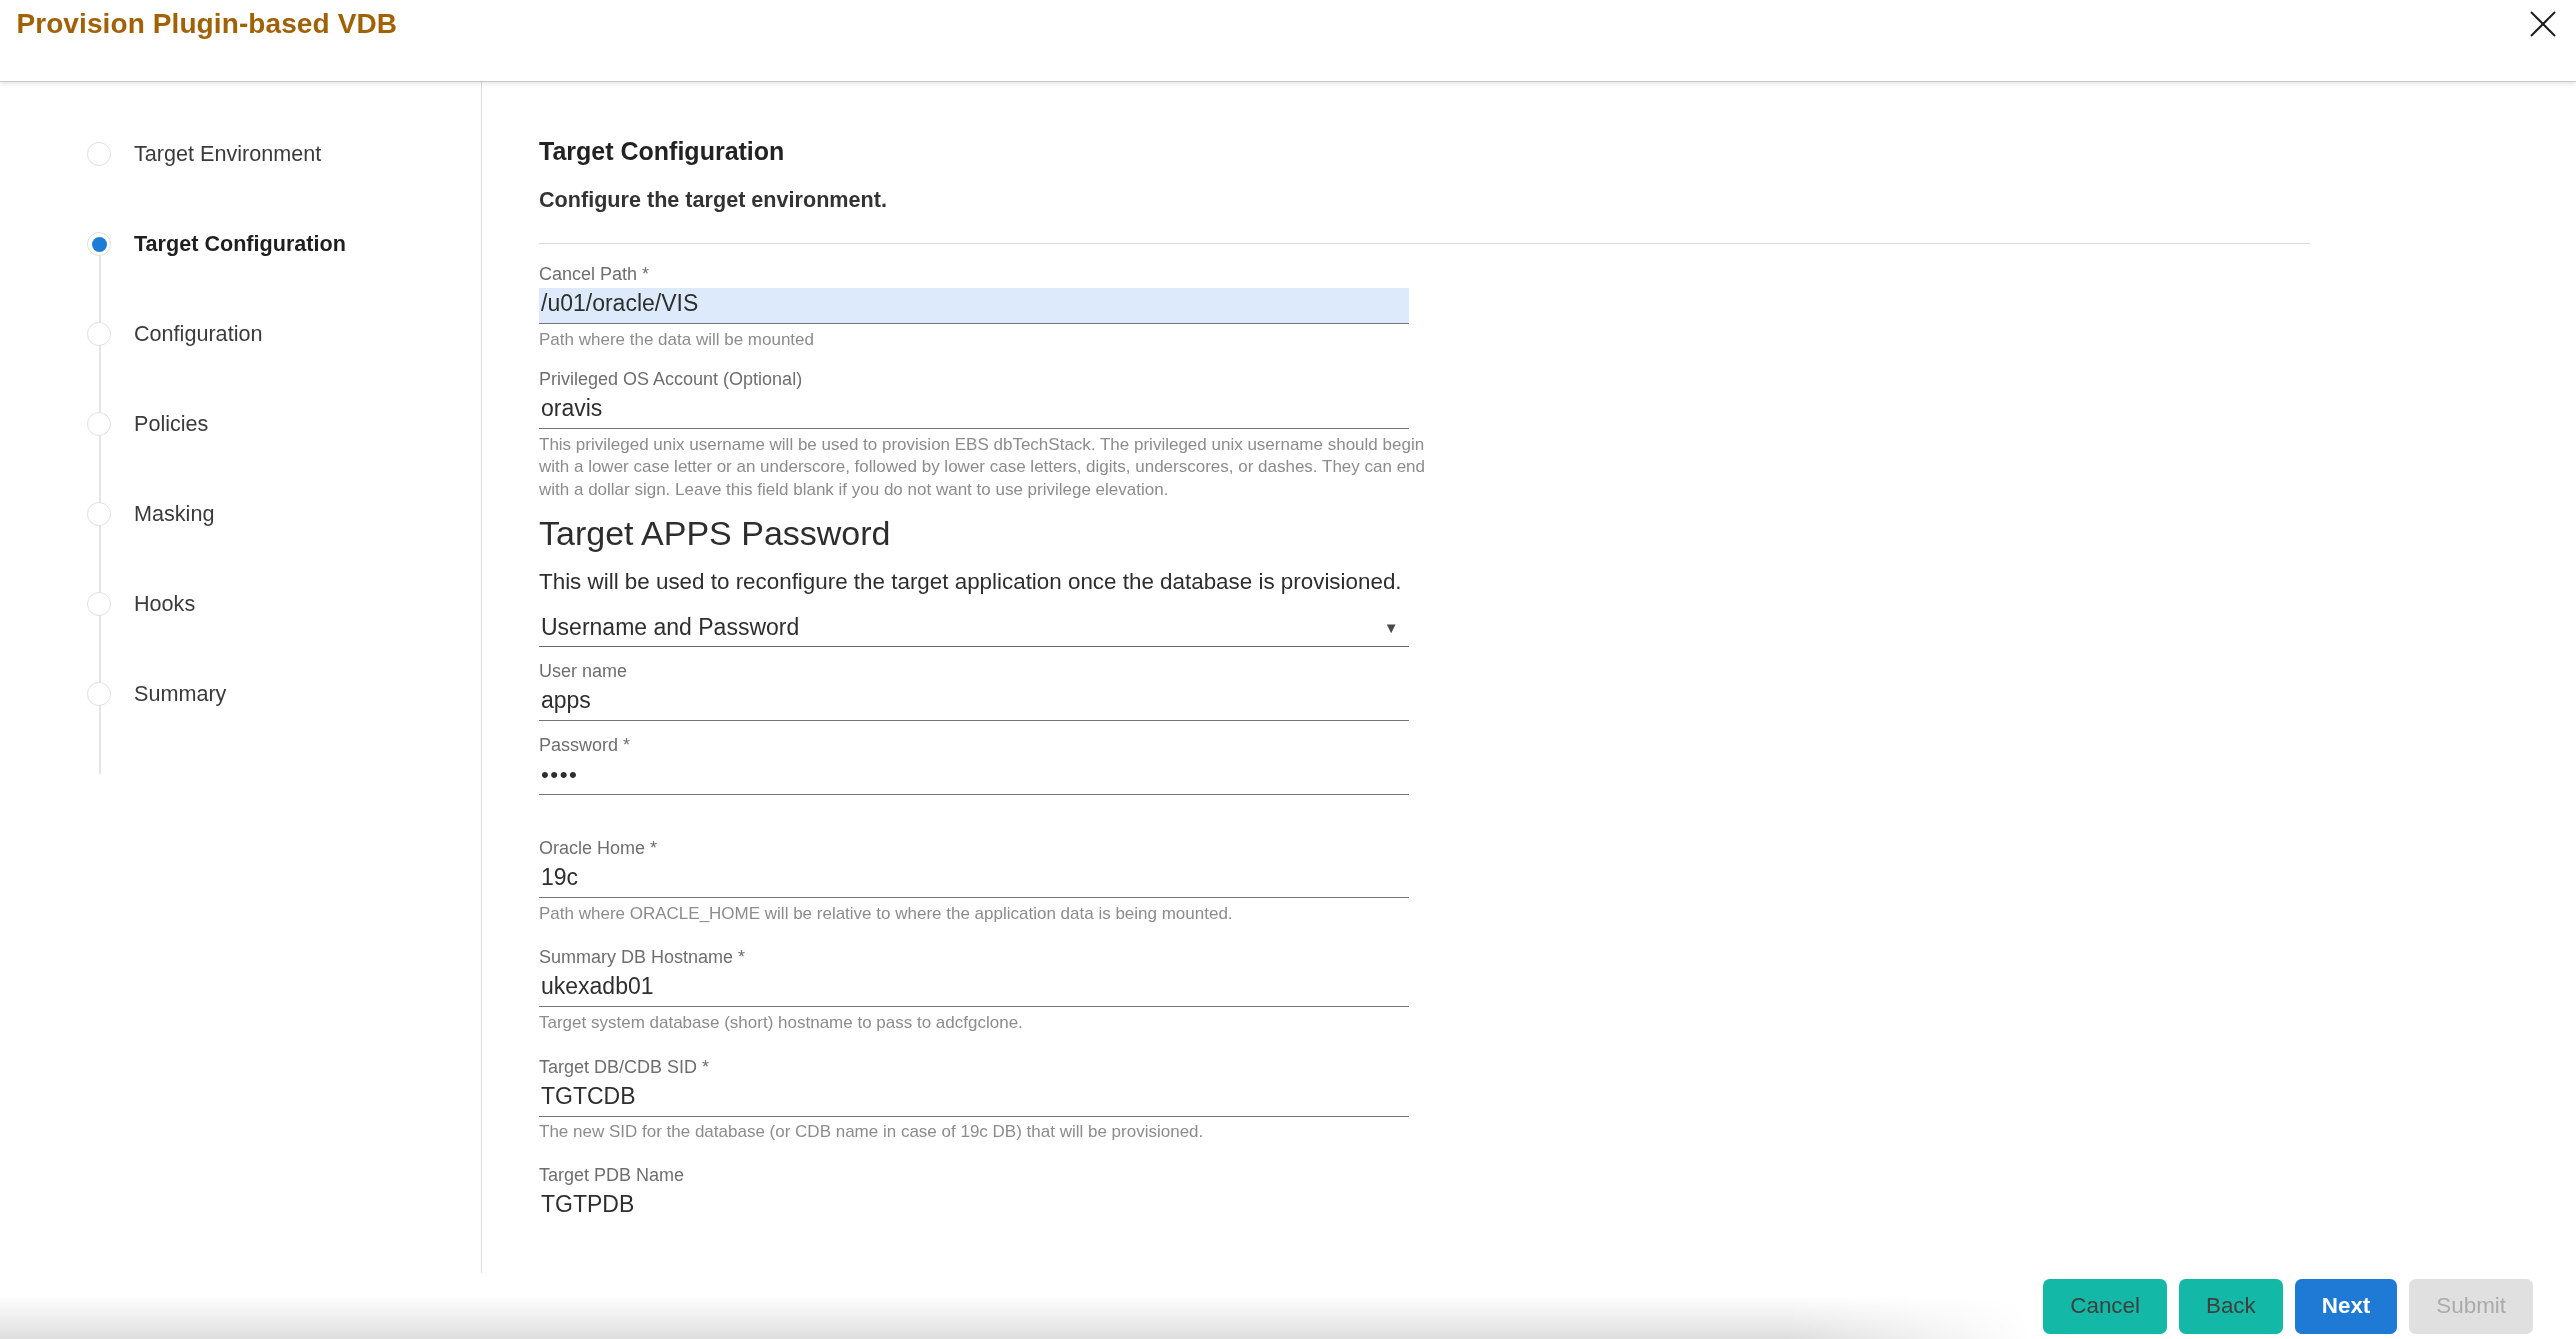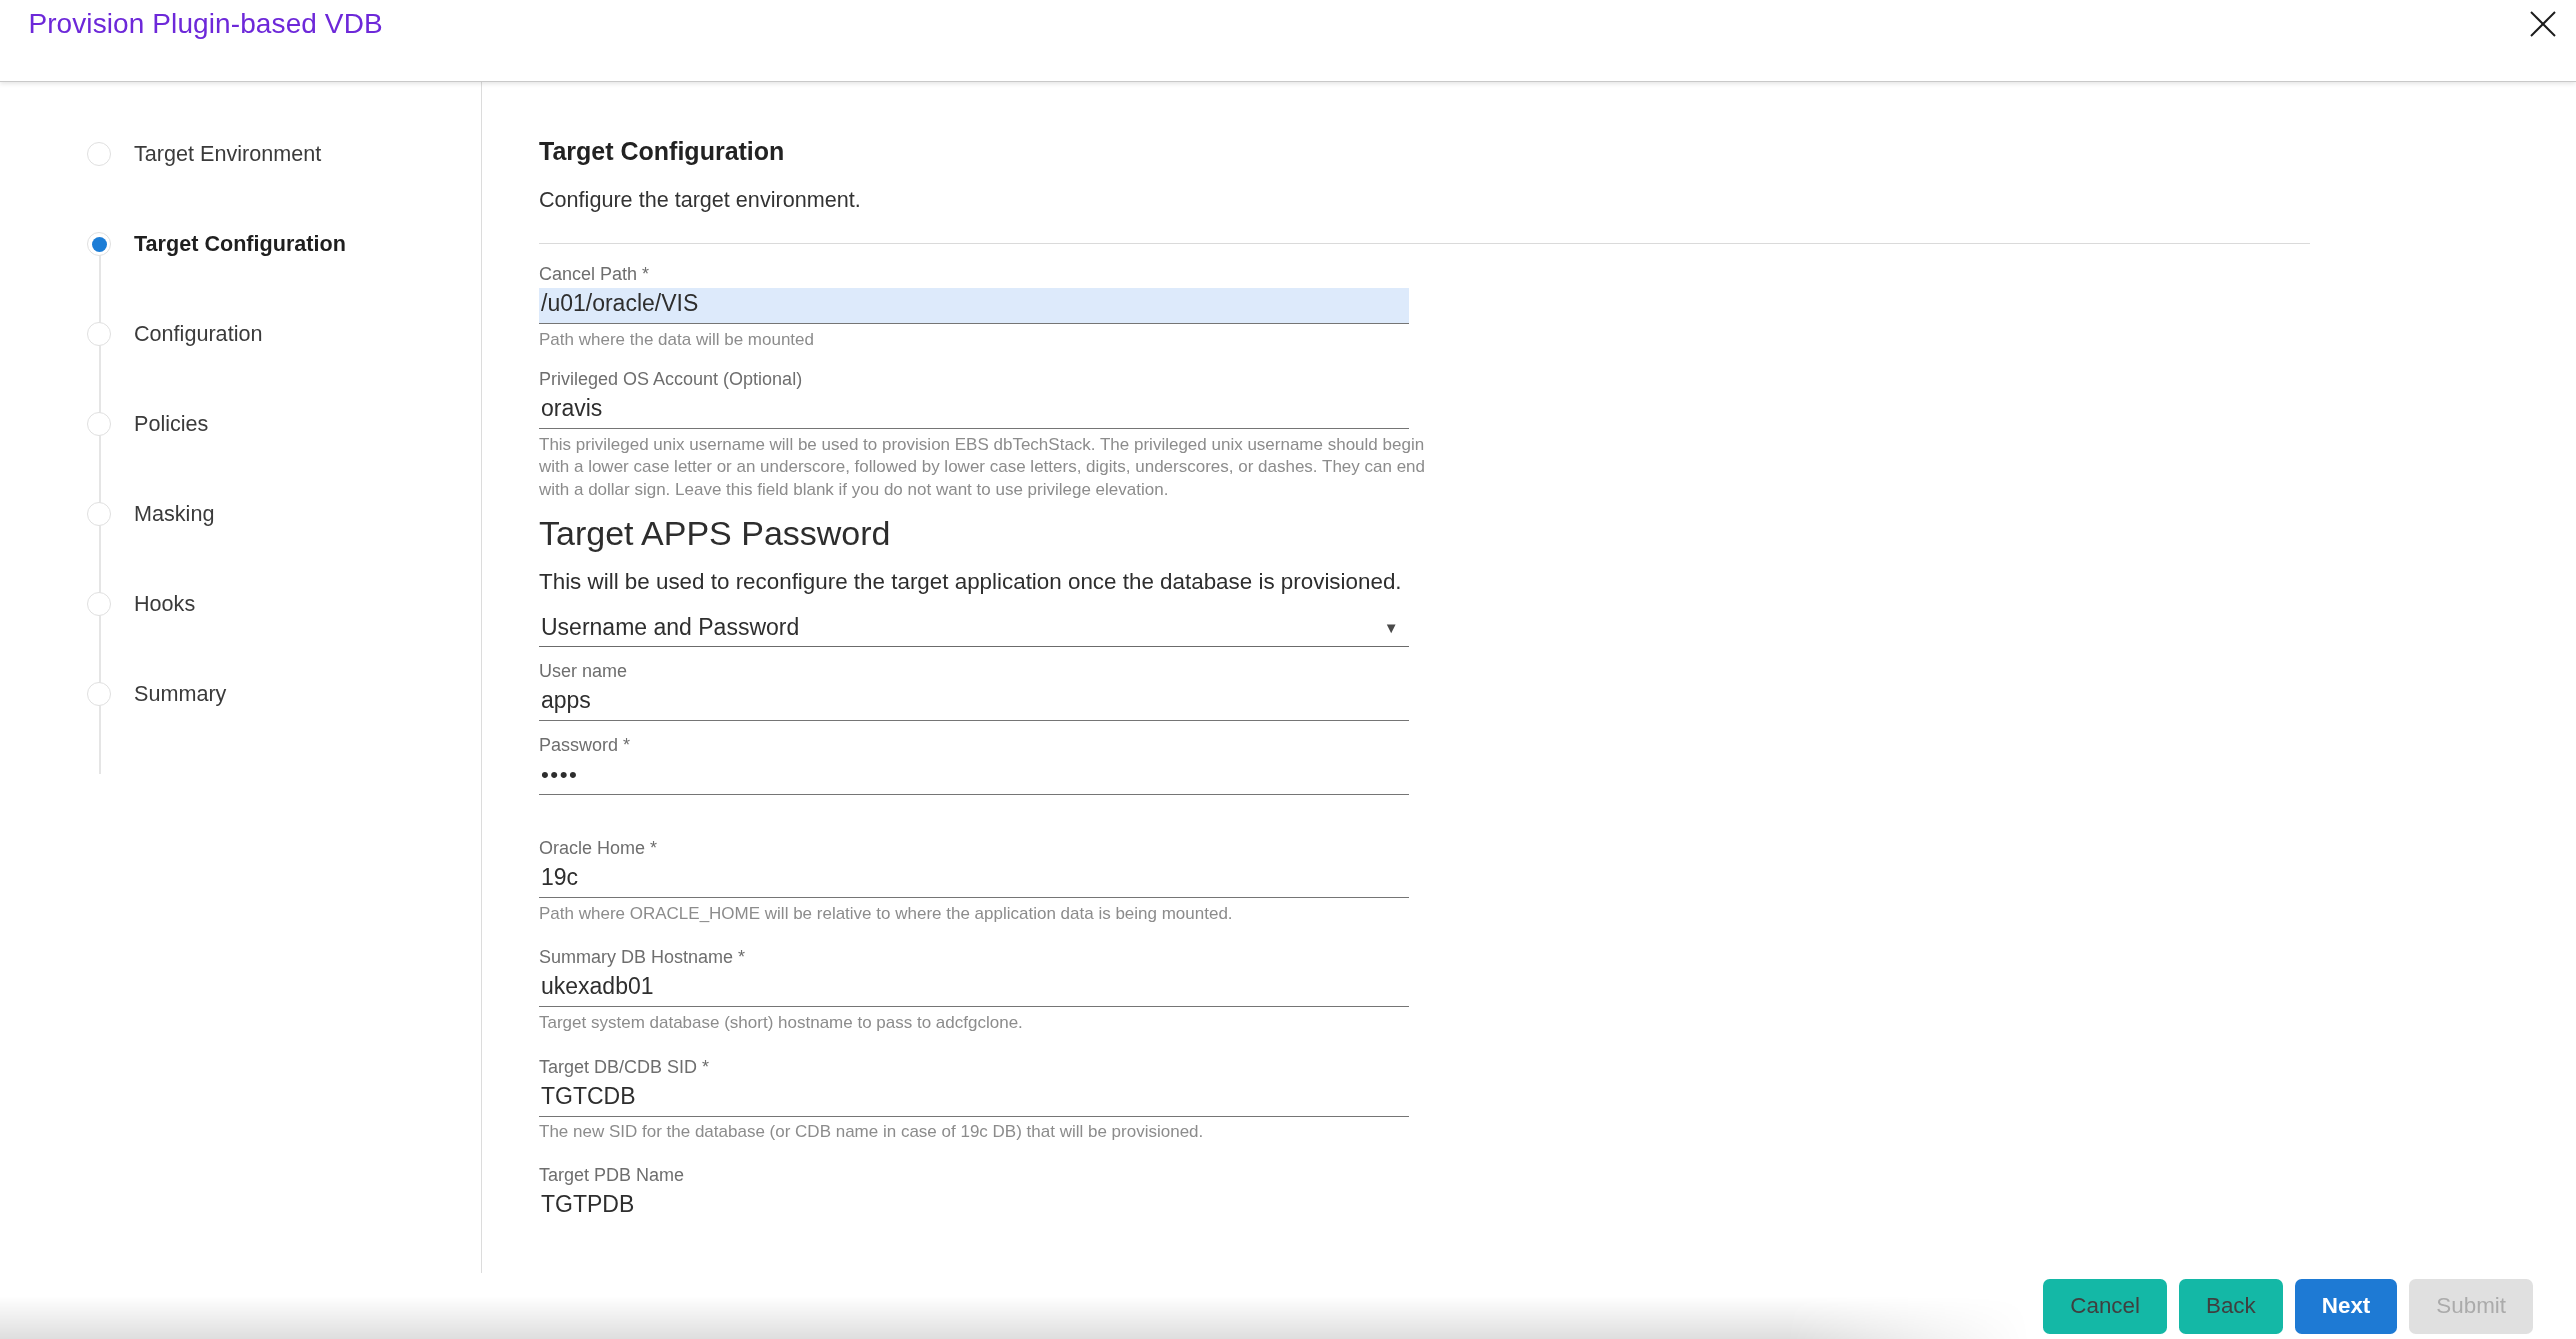--- a/index.html
+++ b/index.html
@@ -4,21 +4,21 @@
 <style>
   * { margin:0; padding:0; box-sizing:border-box; }
   html,body { width:2576px; height:1339px; overflow:hidden; background:#ffffff;
               font-family:"Liberation Sans", sans-serif; }
 
   .dialog { position:relative; width:2576px; height:1339px; background:#fff; display:flex; flex-direction:column; }
 
   
   .hdr { position:relative; height:82px; flex:0 0 82px; background:#fff;
          border-bottom:0.7px solid #c9c9c9; box-shadow:0 2.2px 4.5px rgba(0,0,0,0.10); z-index:5; }
-  .hdr h1 { position:absolute; left:16.4px; top:7.5px; font-size:28px; font-weight:400; color:#6d28d9; letter-spacing:0.1px;margin-left:12px; }
+  .hdr h1 { position:absolute; left:16.4px; top:7.5px; font-size:28px; font-weight:700; color:#a16207; letter-spacing:0.1px; }
   .close-btn { position:absolute; top:6px; right:15px; width:36px; height:36px; cursor:pointer;
                display:flex; align-items:center; justify-content:center; }
 
   
   .body-row { display:flex; flex:1 1 auto; height:1191px; overflow:hidden; }
 
   
   .stepper { position:relative; width:482px; flex:0 0 482px; border-right:0.7px solid #dcdcdc;
              padding:60px 0 0 87px; }
   .step-line { position:absolute; left:99px; top:154px; width:1.5px; height:538px; background:#e5e5e5; }
@@ -26,21 +26,21 @@
   .step-circle { position:relative; width:24px; height:24px; border:1.5px solid #e0e0e0; border-radius:50%;
                  background:#fff; margin-right:23px; flex:0 0 24px; display:flex; align-items:center; justify-content:center; }
   .step-dot { display:none; width:15px; height:15px; border-radius:50%; background:#1c7dd6; }
   .step.active .step-dot { display:block; }
   .step-label { font-size:21.6px; color:#3b3b3b; white-space:nowrap; }
   .step.active .step-label { font-weight:700; color:#1f1f1f; }
 
   
   .content { flex:1 1 auto; padding:54px 0 0 57px; overflow:hidden; }
   .content h2 { font-size:25px; font-weight:700; color:#222; line-height:1.2; }
-  .subtitle { font-size:21.6px; color:#333; margin-top:19.4px; line-height:1.4; }
+  .subtitle { font-size:21.6px; color:#333; margin-top:19.4px; line-height:1.4;font-weight:bold; }
   .wide-divider { width:1771px; height:0.7px; background:#dadada; border:none; margin-top:27px; }
 
   .field { width:870px; }
   .field .flabel { display:block; font-size:18px; line-height:21px; color:#6e6e6e; margin-bottom:3px; }
   .field .fvalue { font-size:23px; line-height:31px; color:#2e2e2e; padding:0 0 3px 2px;
                    border-bottom:1.5px solid #757575; min-height:36px; }
   .field .fvalue.selected { background:#ddeafb; }
   .field .fhelper { font-size:17px; line-height:22.4px; color:#8c8c8c; margin-top:4.5px; }
   .field.f-privos .fhelper { width:910px; }
 

